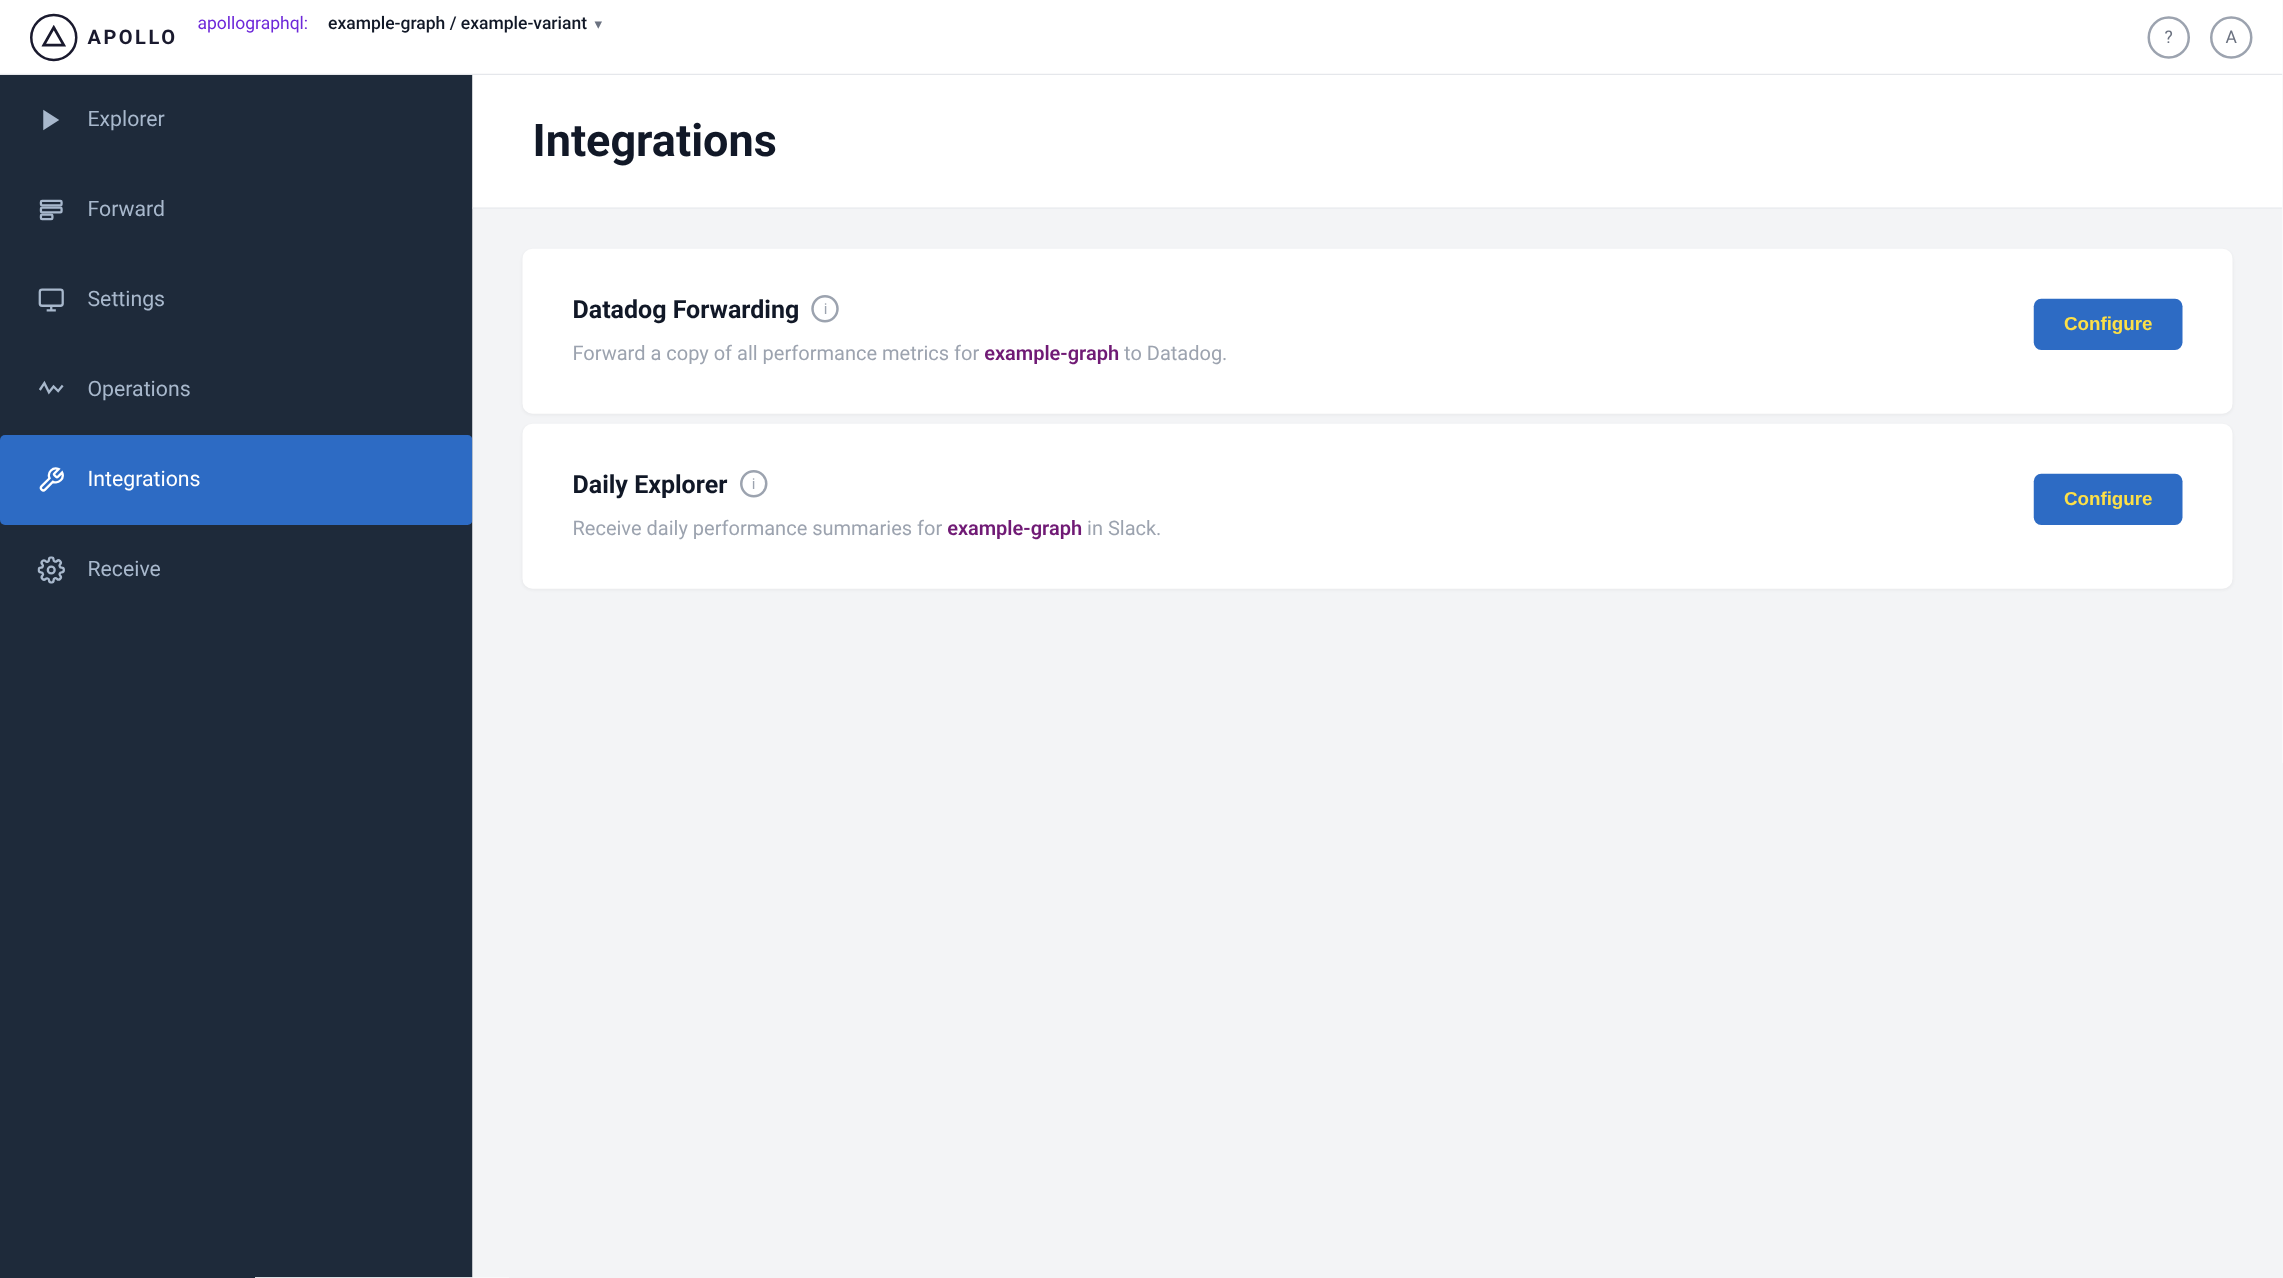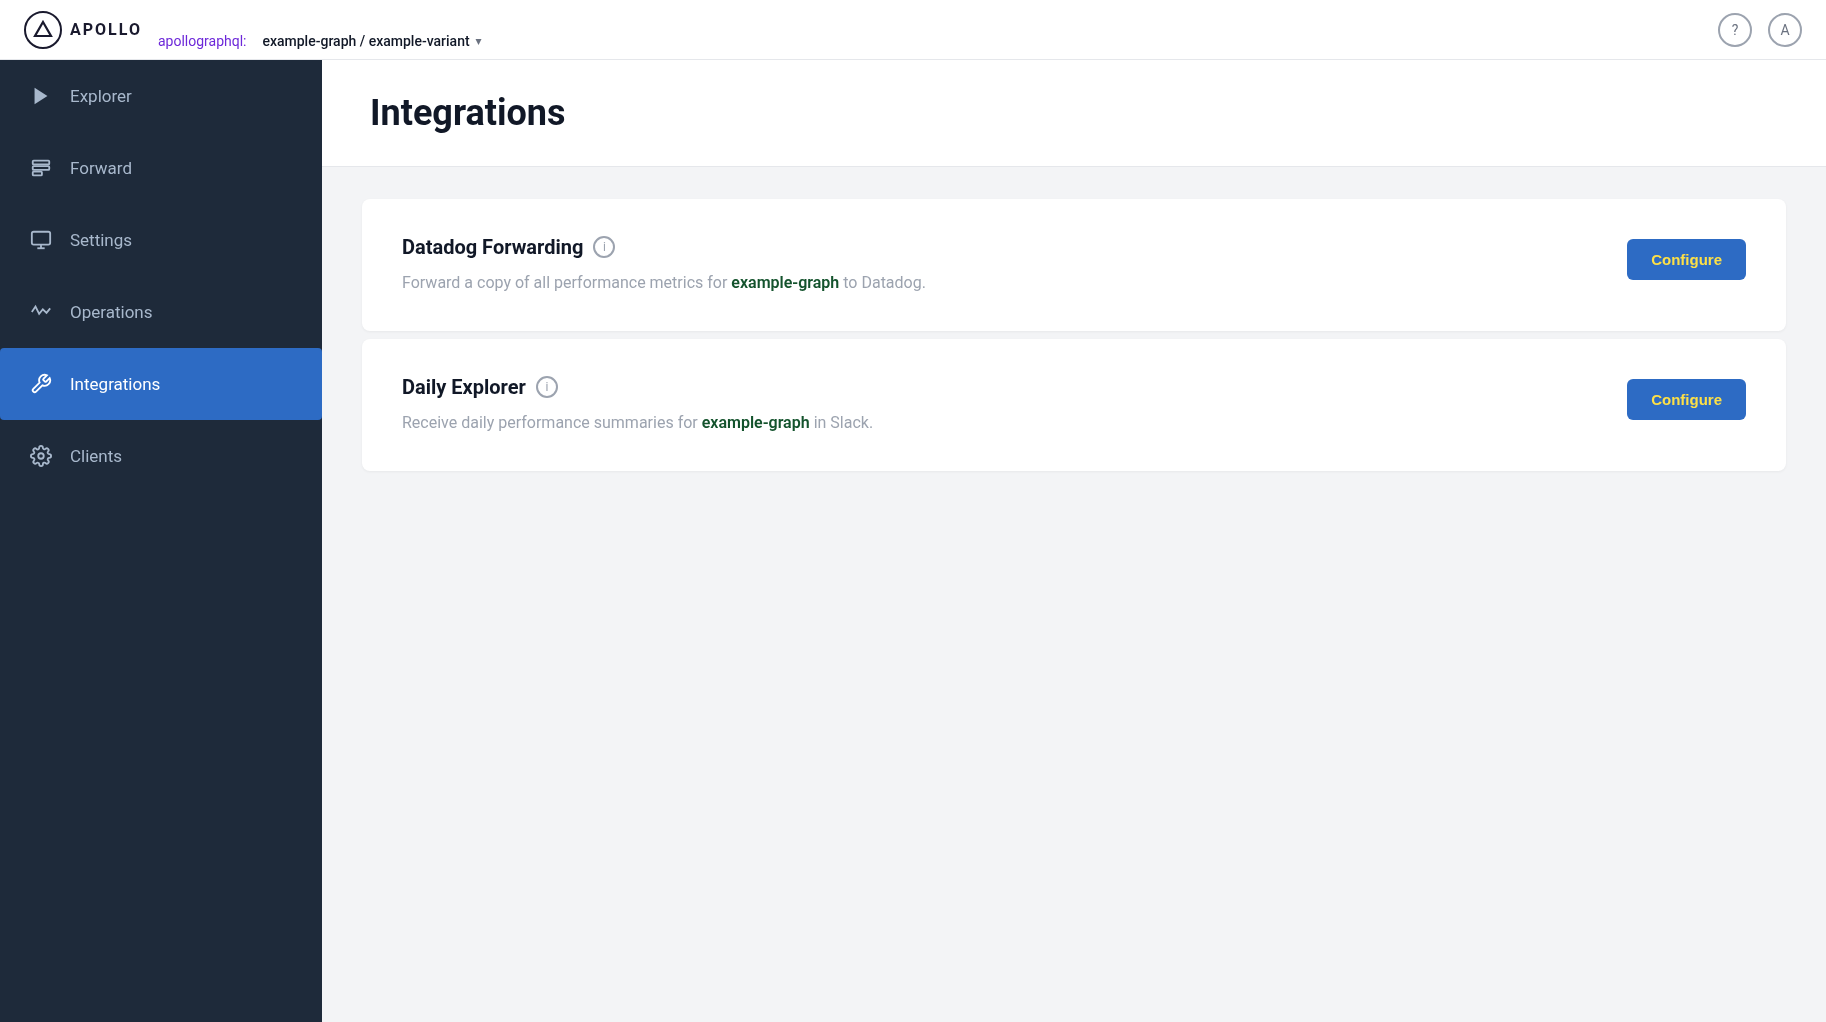--- a/index.html
+++ b/index.html
@@ -4,21 +4,21 @@
   <style>
     * { margin: 0; padding: 0; box-sizing: border-box; }
     body { font-family: -apple-system, BlinkMacSystemFont, 'Segoe UI', Roboto, sans-serif; display: flex; flex-direction: column; height: 100vh; background: #fff; }
 
     
     .topbar {
       display: flex; align-items: center; justify-content: space-between;
       height: 60px; border-bottom: 1px solid #e5e7eb;
       padding: 0 24px; background: #fff; flex-shrink: 0;
     }
-    .topbar-left { display: flex; align-items: flex-end; gap: 16px; }
+    .topbar-left { display: flex; align-items: flex-start; gap: 16px; }
     .logo-wrap { display: flex; align-items: center; gap: 8px; }
     .logo-circle {
       width: 38px; height: 38px; border-radius: 50%;
       border: 2px solid #1a1a2e; display: flex; align-items: center;
       justify-content: center; font-weight: 700; font-size: 11px;
       letter-spacing: -0.5px; color: #1a1a2e;
     }
     .logo-text { font-weight: 700; font-size: 16px; letter-spacing: 2px; color: #1a1a2e; }
     .org-label { color: #6d28d9; font-size: 14px; }
     .graph-selector {
@@ -33,21 +33,21 @@
       border: 2px solid #9ca3af; display: flex; align-items: center;
       justify-content: center; cursor: pointer; color: #6b7280; font-size: 14px;
       background: #fff;
     }
 
     
     .layout { display: flex; flex: 1; overflow: hidden; }
 
     
     .sidebar {
-      width: 322px; background: #1e2a3a; flex-shrink: 0;
+      width: 378px; background: #1e2a3a; flex-shrink: 0;
       display: flex; flex-direction: column; overflow-y: auto;
     }
     .nav-item {
       display: flex; align-items: center; gap: 16px;
       padding: 0 28px; height: 72px; cursor: pointer;
       color: #a8b8cc; font-size: 17px; font-weight: 400;
       transition: background 0.15s;
     }
     .nav-item.active { background: #2d6bc4; color: #fff; border-radius: 4px; }
     .nav-icon { width: 26px; height: 26px; display: flex; align-items: center; justify-content: center; flex-shrink: 0; }
@@ -71,21 +71,21 @@
     }
     .card-body { flex: 1; }
     .card-title-row { display: flex; align-items: center; gap: 10px; margin-bottom: 12px; }
     .card-title { font-size: 20px; font-weight: 700; color: #111827; }
     .info-icon {
       width: 22px; height: 22px; border-radius: 50%;
       border: 2px solid #9ca3af; display: flex; align-items: center;
       justify-content: center; color: #9ca3af; font-size: 12px; cursor: pointer;
     }
     .card-desc { font-size: 16px; color: #9ca3af; line-height: 1.5; }
-    .card-desc strong { color: #14532d; font-weight: 600; }
+    .card-desc strong { color: #701a75; font-weight: 600; }
     .configure-btn {
       background: #2d6bc4; color: #fde047; border: none;
       padding: 12px 24px; border-radius: 6px; font-size: 15px;
       font-weight: 600; cursor: pointer; white-space: nowrap;
       margin-left: 32px; margin-top: 4px;
     }
   </style>
 </head>
 <body>
 
@@ -169,21 +169,21 @@
       <span>Integrations</span>
     </div>
 
     <div class="nav-item">
       <span class="nav-icon">
         <svg viewBox="0 0 24 24" fill="none" stroke="currentColor" stroke-width="2">
           <circle cx="12" cy="12" r="3"></circle>
           <path d="M19.4 15a1.65 1.65 0 0 0 .33 1.82l.06.06a2 2 0 0 1-2.83 2.83l-.06-.06a1.65 1.65 0 0 0-1.82-.33 1.65 1.65 0 0 0-1 1.51V21a2 2 0 0 1-4 0v-.09A1.65 1.65 0 0 0 9 19.4a1.65 1.65 0 0 0-1.82.33l-.06.06a2 2 0 0 1-2.83-2.83l.06-.06A1.65 1.65 0 0 0 4.68 15a1.65 1.65 0 0 0-1.51-1H3a2 2 0 0 1 0-4h.09A1.65 1.65 0 0 0 4.6 9a1.65 1.65 0 0 0-.33-1.82l-.06-.06a2 2 0 0 1 2.83-2.83l.06.06A1.65 1.65 0 0 0 9 4.68a1.65 1.65 0 0 0 1-1.51V3a2 2 0 0 1 4 0v.09a1.65 1.65 0 0 0 1 1.51 1.65 1.65 0 0 0 1.82-.33l.06-.06a2 2 0 0 1 2.83 2.83l-.06.06A1.65 1.65 0 0 0 19.4 9a1.65 1.65 0 0 0 1.51 1H21a2 2 0 0 1 0 4h-.09a1.65 1.65 0 0 0-1.51 1z"></path>
         </svg>
       </span>
-      <span>Clients</span>
+      <span>Receive</span>
     </div>
 
   </nav>
 
   <main class="main">
     <div class="page-header">
       <h1 class="page-title">Integrations</h1>
     </div>
 
     <div class="content-area">

